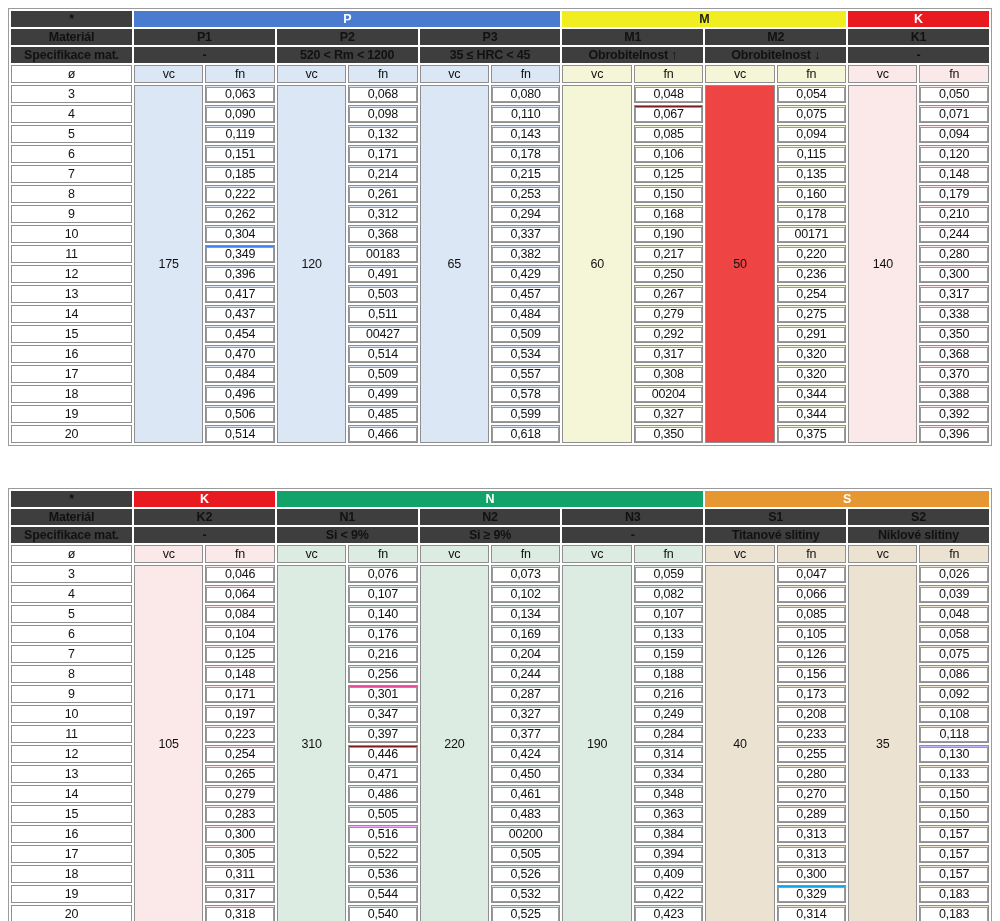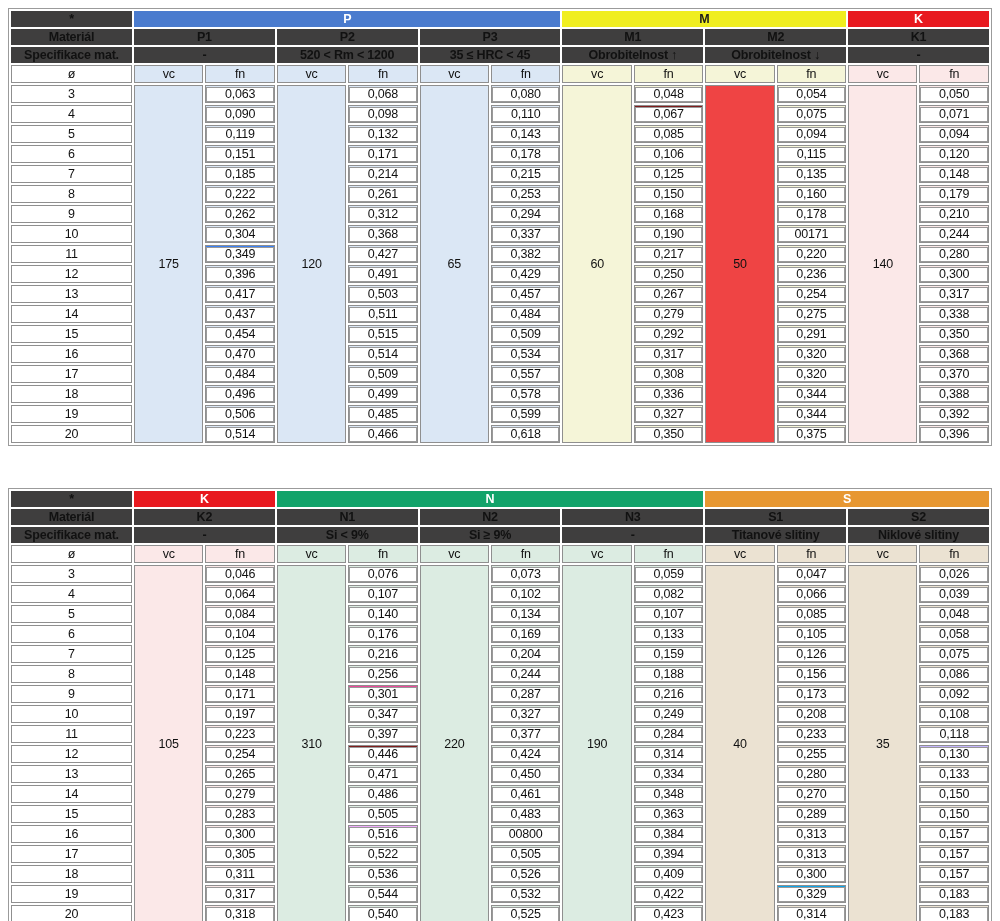--- a/index.html
+++ b/index.html
@@ -300,21 +300,21 @@
           <td class="fn" style="background:#fbe8e8">
             <div class="fnbox">0,244</div>
           </td>
         </tr>
         <tr>
           <td class="dia">11</td>
           <td class="fn" style="background:#3b82f6">
             <div class="fnbox">0,349</div>
           </td>
           <td class="fn" style="background:#dbe7f5">
-            <div class="fnbox">0,427</div>
+            <div class="fnbox">00183</div>
           </td>
           <td class="fn" style="background:#dbe7f5">
             <div class="fnbox">0,382</div>
           </td>
           <td class="fn" style="background:#f5f5d8">
             <div class="fnbox">0,217</div>
           </td>
           <td class="fn" style="background:#f5f5d8">
             <div class="fnbox">0,220</div>
           </td>
@@ -384,21 +384,21 @@
           <td class="fn" style="background:#fbe8e8">
             <div class="fnbox">0,338</div>
           </td>
         </tr>
         <tr>
           <td class="dia">15</td>
           <td class="fn" style="background:#dbe7f5">
             <div class="fnbox">0,454</div>
           </td>
           <td class="fn" style="background:#dbe7f5">
-            <div class="fnbox">0,515</div>
+            <div class="fnbox">00427</div>
           </td>
           <td class="fn" style="background:#dbe7f5">
             <div class="fnbox">0,509</div>
           </td>
           <td class="fn" style="background:#f5f5d8">
             <div class="fnbox">0,292</div>
           </td>
           <td class="fn" style="background:#f5f5d8">
             <div class="fnbox">0,291</div>
           </td>
@@ -453,21 +453,21 @@
           <td class="fn" style="background:#dbe7f5">
             <div class="fnbox">0,496</div>
           </td>
           <td class="fn" style="background:#dbe7f5">
             <div class="fnbox">0,499</div>
           </td>
           <td class="fn" style="background:#dbe7f5">
             <div class="fnbox">0,578</div>
           </td>
           <td class="fn" style="background:#f5f5d8">
-            <div class="fnbox">0,336</div>
+            <div class="fnbox">00204</div>
           </td>
           <td class="fn" style="background:#f5f5d8">
             <div class="fnbox">0,344</div>
           </td>
           <td class="fn" style="background:#fbe8e8">
             <div class="fnbox">0,388</div>
           </td>
         </tr>
         <tr>
           <td class="dia">19</td>
@@ -853,21 +853,21 @@
         </tr>
         <tr>
           <td class="dia">16</td>
           <td class="fn" style="background:#fbe8e8">
             <div class="fnbox">0,300</div>
           </td>
           <td class="fn" style="background:#f0abfc">
             <div class="fnbox">0,516</div>
           </td>
           <td class="fn" style="background:#dcece2">
-            <div class="fnbox">00800</div>
+            <div class="fnbox">00200</div>
           </td>
           <td class="fn" style="background:#dcece2">
             <div class="fnbox">0,384</div>
           </td>
           <td class="fn" style="background:#ebe2d2">
             <div class="fnbox">0,313</div>
           </td>
           <td class="fn" style="background:#ebe2d2">
             <div class="fnbox">0,157</div>
           </td>

